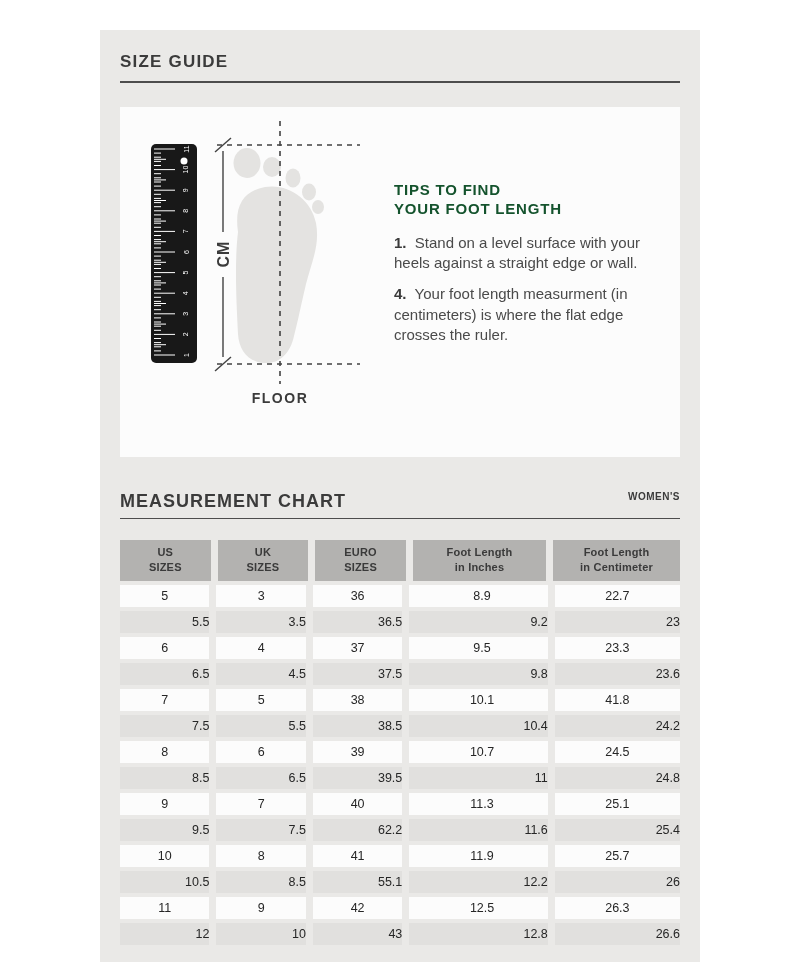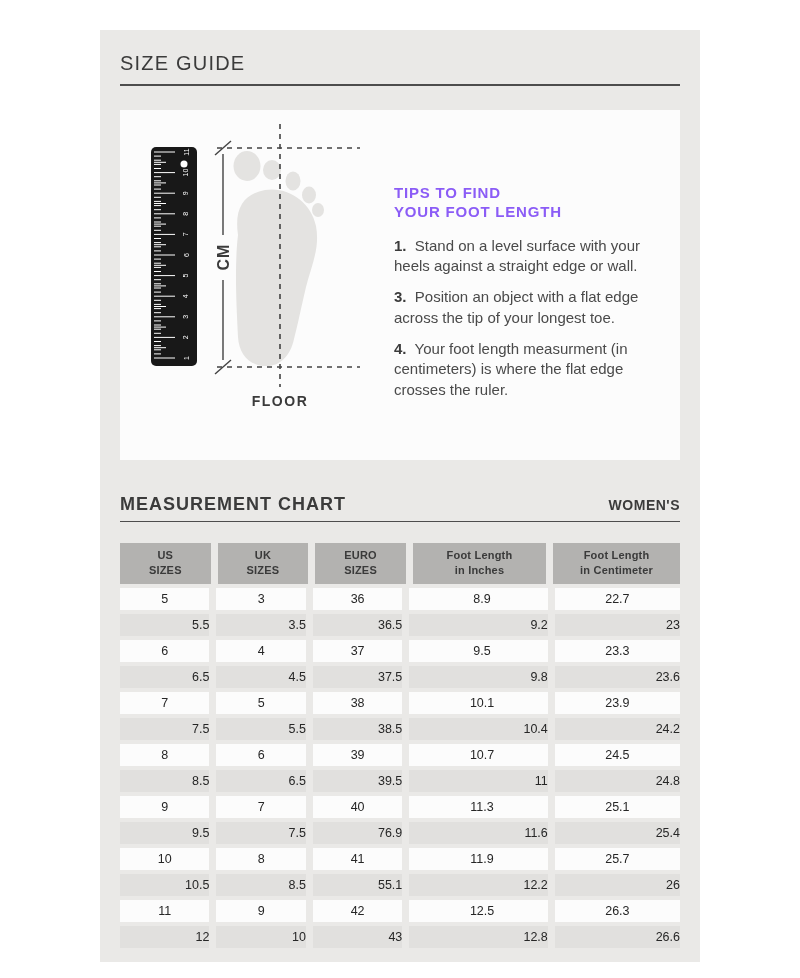--- a/index.html
+++ b/index.html
@@ -1,32 +1,32 @@
 <!DOCTYPE html>
 <html><head>
 <meta charset="utf-8">
 <style>
   html,body{margin:0;padding:0;background:#fff;}
   .page{position:relative;width:800px;height:978px;background:#ffffff;overflow:hidden;
         font-family:"Liberation Sans",sans-serif;}
   .panel{position:absolute;left:100px;top:30px;width:600px;height:932px;background:#eae9e7;
          box-sizing:border-box;padding:22px 20px 0;}
-  .page-title{margin:0;font-size:20px;font-weight:400;letter-spacing:1.2px;color:#3b3b3b;}
+  .page-title{margin:0;font-size:17px;font-weight:700;letter-spacing:1.2px;color:#3b3b3b;}
   .rule{height:0;border-top:2px solid #4d4d4d;margin-top:9px;}
   .rule-thin{border-top-width:1.5px;margin-top:6px;}
   .illus-box{margin-top:24px;width:560px;height:350px;background:#fcfcfc;position:relative;}
   svg.diagram{position:absolute;left:0;top:0;}
   .tips{position:absolute;left:274px;top:74px;width:276px;}
   .tips-heading{margin:0 0 14px;font-size:15px;font-weight:700;letter-spacing:.8px;line-height:1.25;
-                color:#8b5cf6;white-space:pre-line;}
+                color:#14532d;white-space:pre-line;}
   .tip{margin:0 0 11px;font-size:15px;line-height:1.36;color:#4a4a4a;}
   .tip b{color:#3b3b3b;}
-  .chart-head{margin-top:34px;display:flex;justify-content:space-between;align-items:flex-end;}
+  .chart-head{margin-top:34px;display:flex;justify-content:space-between;}
   .chart-title{margin:0;font-size:18px;font-weight:700;letter-spacing:1px;color:#3b3b3b;}
-  .chart-sub{font-size:14px;font-weight:700;letter-spacing:.5px;color:#3b3b3b;padding-bottom:2px;}
+  .chart-sub{font-size:10px;font-weight:700;letter-spacing:.5px;color:#3b3b3b;padding-bottom:2px;}
   #size-table{margin-top:21px;}
   .t-row{display:flex;gap:7px;margin-bottom:4px;}
   .t-cell{flex:1;text-align:center;}
   .t-cell.c3{flex:1.47;padding-left:7px;}
   .t-cell.c4{flex:1.40;}
   .t-head .t-cell{background:#b3b2b0;color:#3a3a3a;font-size:11px;font-weight:700;line-height:1.35;
                   padding:5px 0 6px;white-space:pre-line;letter-spacing:.2px;}
   .t-row.w .t-cell{background:#fcfcfc;}
   .t-row.g .t-cell{background:#e1e0de;text-align:right;}
   .t-row.body .t-cell{font-size:12.5px;color:#262626;line-height:22px;height:22px;}
@@ -150,21 +150,20 @@
             </g>
         </g>
         <text x="160" y="296" text-anchor="middle" font-size="14" font-weight="bold" letter-spacing="1.5" fill="#3b3b3b">FLOOR</text>
       </svg>
 
       <div class="tips">
         <h2 class="tips-heading">TIPS TO FIND
 YOUR FOOT LENGTH</h2>
         <div id="tips-list">
             <p class="tip"><b>1.</b>&nbsp; Stand on a level surface with your heels against a straight edge or wall.</p>
-            <p class="tip"><b>3.</b>&nbsp; Position an object with a flat edge across the tip of your longest toe.</p>
             <p class="tip"><b>4.</b>&nbsp; Your foot length measurment (in centimeters) is where the flat edge crosses the ruler.</p>
           </div>
       </div>
     </div>
 
     <div class="chart-head">
       <h2 class="chart-title">MEASUREMENT CHART</h2>
       <span class="chart-sub">WOMEN'S</span>
     </div>
     <div class="rule rule-thin"></div>
@@ -208,21 +207,21 @@
           <div class="t-cell c1">4.5</div>
           <div class="t-cell c2">37.5</div>
           <div class="t-cell c3">9.8</div>
           <div class="t-cell c4">23.6</div>
         </div>
         <div class="t-row body w">
           <div class="t-cell c0">7</div>
           <div class="t-cell c1">5</div>
           <div class="t-cell c2">38</div>
           <div class="t-cell c3">10.1</div>
-          <div class="t-cell c4">23.9</div>
+          <div class="t-cell c4">41.8</div>
         </div>
         <div class="t-row body g">
           <div class="t-cell c0">7.5</div>
           <div class="t-cell c1">5.5</div>
           <div class="t-cell c2">38.5</div>
           <div class="t-cell c3">10.4</div>
           <div class="t-cell c4">24.2</div>
         </div>
         <div class="t-row body w">
           <div class="t-cell c0">8</div>
@@ -241,21 +240,21 @@
         <div class="t-row body w">
           <div class="t-cell c0">9</div>
           <div class="t-cell c1">7</div>
           <div class="t-cell c2">40</div>
           <div class="t-cell c3">11.3</div>
           <div class="t-cell c4">25.1</div>
         </div>
         <div class="t-row body g">
           <div class="t-cell c0">9.5</div>
           <div class="t-cell c1">7.5</div>
-          <div class="t-cell c2">76.9</div>
+          <div class="t-cell c2">62.2</div>
           <div class="t-cell c3">11.6</div>
           <div class="t-cell c4">25.4</div>
         </div>
         <div class="t-row body w">
           <div class="t-cell c0">10</div>
           <div class="t-cell c1">8</div>
           <div class="t-cell c2">41</div>
           <div class="t-cell c3">11.9</div>
           <div class="t-cell c4">25.7</div>
         </div>

